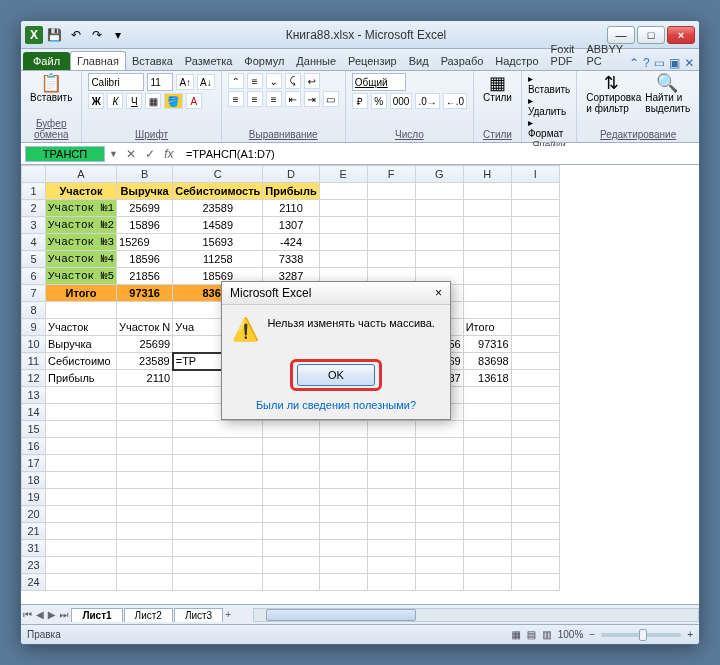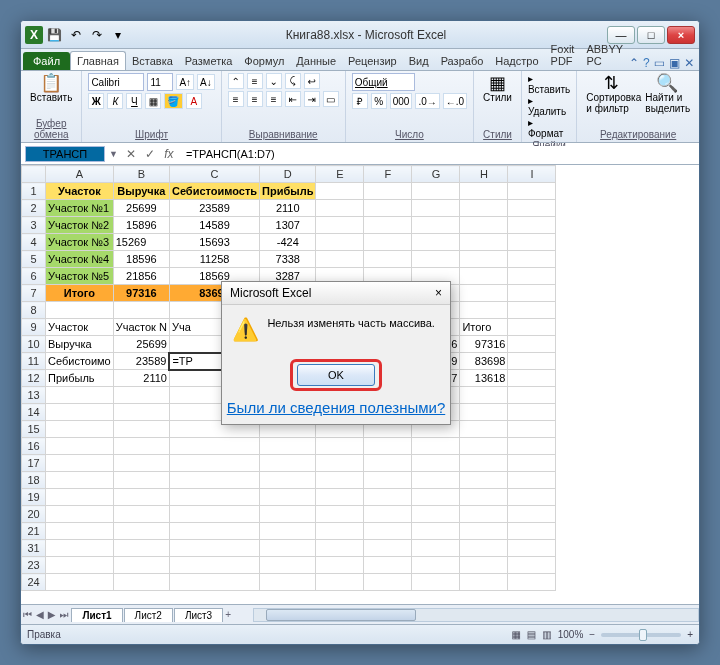--- a/index.html
+++ b/index.html
@@ -21,35 +21,35 @@
 .tabs-right span { font-size: 12px; cursor: pointer; color: #3a6aaa; }
 .ribbon { height: 72px; background: linear-gradient(#f2f6fb,#e2eaf4); border-bottom: 1px solid #a0b0c0; display: flex; font-size: 10px; }
 .ribgroup { border-right: 1px solid #c8d4e4; padding: 2px 6px; display: flex; flex-direction: column; justify-content: space-between; }
 .ribgroup-label { text-align: center; color: #556; font-size: 10px; padding-top: 1px; text-decoration: underline; }
 .ribrow { display: flex; gap: 3px; align-items: center; }
 .ribbtn { display: flex; flex-direction: column; align-items: center; padding: 1px 3px; cursor: pointer; font-size: 10px; }
 .ribbtn .ico { font-size: 18px; line-height: 18px; }
 .smallbtn { font-size: 10px; padding: 0 2px; border: 1px solid #cde; background: #fff; cursor: pointer; min-width: 16px; height: 16px; display: inline-flex; align-items: center; justify-content: center; }
 .fontsel { font-size: 10px; border: 1px solid #abd; background: #fff; height: 18px; padding: 0 2px; }
 .fmla { height: 22px; display: flex; align-items: center; border-bottom: 1px solid #a0b0c0; font-size: 11px; }
-.namebox { width: 80px; border: 1px solid #abd; margin: 0 4px; padding: 1px 4px; background: #0369a1; font-size: 11px; text-align: center; }
+.namebox { width: 80px; border: 1px solid #abd; margin: 0 4px; padding: 1px 4px; background: #22c55e; font-size: 11px; text-align: center; }
 .fmla-btns { display: flex; gap: 1px; margin: 0 4px; }
 .fmla-btns span { width: 18px; text-align: center; cursor: pointer; color: #666; font-size: 12px; }
 .fmla-input { flex: 1; border: none; padding: 2px 4px; font-size: 11px; outline: none; }
 .grid-wrap { flex: 1; overflow: hidden; position: relative; background: #fff; }
 .grid { border-collapse: collapse; font-size: 11px; table-layout: fixed; }
 .grid th, .grid td { border: 1px solid #d4d4d4; height: 17px; padding: 0 2px; overflow: hidden; white-space: nowrap; }
 .grid th { background: linear-gradient(#f4f8fc,#e4ecf6); font-weight: normal; color: #333; text-align: center; }
 .grid th.corner { width: 24px; }
 .grid th.rowh { width: 24px; text-align: center; }
 .grid td { text-align: right; }
 .grid td.txt { text-align: left; }
 .grid td.ctr { text-align: center; font-weight: bold; }
 .hdr-yellow { background: #ffe066 !important; }
-.hdr-green { background: #a6d96a !important; text-align: center; }
+.hdr-green { background: #a6d96a !important; text-align: center; font-family: Liberation Mono, monospace; }
 .hdr-orange { background: #ffaa33 !important; font-weight: bold; }
 .col-A { width: 62px; } .col-B { width: 54px; } .col-C { width: 88px; } .col-D { width: 56px; }
 .col-std { width: 48px; }
 .sel-cell { border: 2px solid #333 !important; }
 .sheettabs { height: 20px; border-top: 1px solid #a0b0c0; display: flex; align-items: center; font-size: 10px; background: #e8eef6; }
 .sheettabs .nav { padding: 0 2px; cursor: pointer; color: #667; }
 .sheettab { padding: 1px 10px; border: 1px solid #a0b0c0; background: #fff; margin-left: 1px; cursor: pointer; border-bottom: none; }
 .sheettab.active { font-weight: bold; background: #fff; }
 .hscroll { flex: 1; margin-left: 20px; height: 14px; background: #e0e8f0; border: 1px solid #bcd; position: relative; }
 .hscroll .thumb { position: absolute; left: 12px; width: 150px; top: 0; bottom: 0; background: linear-gradient(#dce8f4,#c4d4e8); border: 1px solid #9ab; border-radius: 2px; }
@@ -60,21 +60,21 @@
 
 .dialog { position: absolute; left: 200px; top: 260px; width: 230px; background: #f0f0f0; border: 1px solid #888; box-shadow: 3px 3px 12px rgba(0,0,0,0.3); font-size: 11px; z-index: 10; }
 .dialog-title { background: linear-gradient(#fff,#e8e8e8); padding: 4px 8px; font-size: 12px; display: flex; justify-content: space-between; border-bottom: 1px solid #ccc; }
 .dialog-body { padding: 12px 10px; display: flex; gap: 8px; align-items: flex-start; }
 .warn-icon { font-size: 22px; }
 .dialog-msg { font-size: 11px; flex: 1; }
 .dialog-btns { text-align: center; padding: 4px 0 8px; }
 .okbtn { width: 78px; height: 22px; border: 1px solid #3a7abd; background: linear-gradient(#f8fbff,#dce8f8,#cde0f4); border-radius: 3px; cursor: pointer; font-size: 11px; }
 .ok-highlight { border: 3px solid #e03030; border-radius: 6px; display: inline-block; padding: 2px 4px; }
 .dialog-link { text-align: center; padding-bottom: 8px; }
-.dialog-link a { color: #0066cc; font-size: 15px; text-decoration: underline; cursor: pointer; }
+.dialog-link a { color: #0066cc; font-size: 11px; cursor: pointer; }
 </style>
 </head>
 <body>
 
 <div class="window">
 
   <div class="titlebar">
     <div class="qat">
       <span class="excel-icon">X</span>
       <span>💾</span>
@@ -160,21 +160,21 @@
           <span class="smallbtn">≡</span>
           <span class="smallbtn">⇤</span>
           <span class="smallbtn">⇥</span>
           <span class="smallbtn">▭</span>
         </div>
       </div>
       <div class="ribgroup-label">Выравнивание</div>
     </div>
     <div class="ribgroup">
       <div>
-        <input class="fontsel" style="width: 63px; text-decoration: underline;" value="Общий">
+        <input class="fontsel" style="width: 54px; text-decoration: underline;" value="Общий">
         <div class="ribrow" style="margin-top:2px">
           <span class="smallbtn">₽</span>
           <span class="smallbtn">%</span>
           <span class="smallbtn">000</span>
           <span class="smallbtn">.0→</span>
           <span class="smallbtn">←.0</span>
         </div>
       </div>
       <div class="ribgroup-label">Число</div>
     </div>

